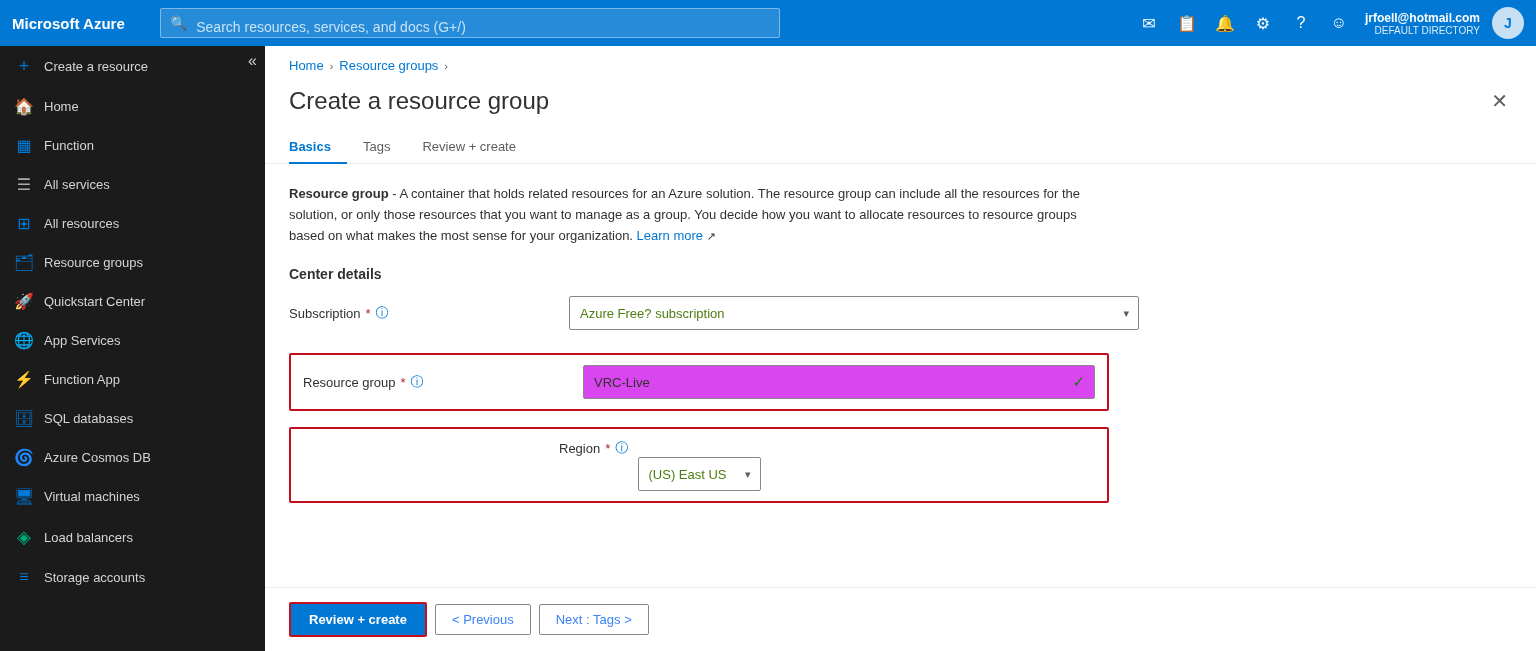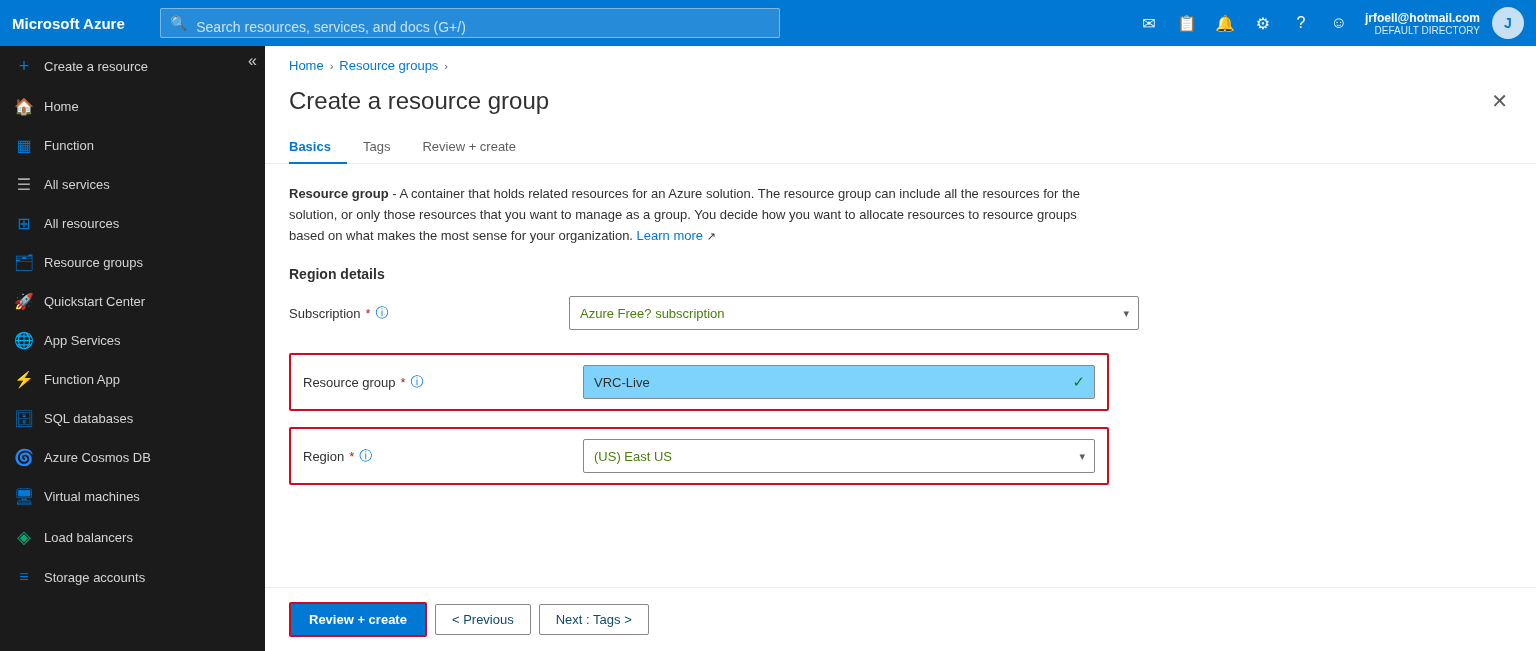--- a/index.html
+++ b/index.html
@@ -282,21 +282,21 @@
       position: relative;
       flex: 1;
     }
     .rg-select {
       width: 100%;
       border: 1.5px solid #8a8886;
       border-radius: 2px;
       padding: 6px 32px 6px 10px;
       font-size: 13px;
       color: #323130;
-      background: #7dd3fc;
+      background: #d946ef;
       appearance: none;
       cursor: pointer;
       height: 34px;
     }
     .rg-checkmark {
       position: absolute;
       right: 10px;
       top: 50%;
       transform: translateY(-50%);
       color: #107c10;
@@ -307,20 +307,21 @@
     .region-highlight {
       border: 2px solid #c50f1f;
       border-radius: 2px;
       padding: 10px 12px;
       max-width: 820px;
       margin-bottom: 20px;
     }
     .region-highlight .form-row {
       margin-bottom: 0;
       max-width: 100%;
+      flex-direction: column;
     }
 
     
     .footer-buttons {
       padding: 14px 24px;
       display: flex;
       align-items: center;
       gap: 8px;
       border-top: 1px solid #edebe9;
       flex-shrink: 0;
@@ -330,21 +331,21 @@
       color: white;
       border: 2px solid #c50f1f;
       border-radius: 2px;
       padding: 8px 18px;
       font-size: 13px;
       cursor: pointer;
       font-weight: 600;
     }
     .btn-secondary {
       background: white;
-      color: #0c4a6e;
+      color: #3b82f6;
       border: 1px solid #8a8886;
       border-radius: 2px;
       padding: 7px 16px;
       font-size: 13px;
       cursor: pointer;
     }
 
     
     .sidebar::-webkit-scrollbar { width: 4px; }
     .sidebar::-webkit-scrollbar-thumb { background: #555; border-radius: 2px; }
@@ -459,21 +460,21 @@
       <div class="tab">Tags</div>
       <div class="tab">Review + create</div>
     </div>
 
     <div class="form-content">
 
       <p class="description-text">
         <strong>Resource group</strong><span> - A container that holds related resources for an Azure solution. The resource group can include all the resources for the solution, or only those resources that you want to manage as a group. You decide how you want to allocate resources to resource groups based on what makes the most sense for your organization.</span> <a href="#">Learn more</a> <span style="font-size:11px;">↗</span>
       </p>
 
-      <div class="section-title">Region details</div>
+      <div class="section-title">Center details</div>
 
       <div class="form-row">
         <div class="form-label">
           <span>Subscription</span>
           <span class="required-star">*</span>
           <span class="info-icon">ⓘ</span>
         </div>
         <div class="form-control">
           <select class="select-box">
             <option>Azure Free? subscription</option>

